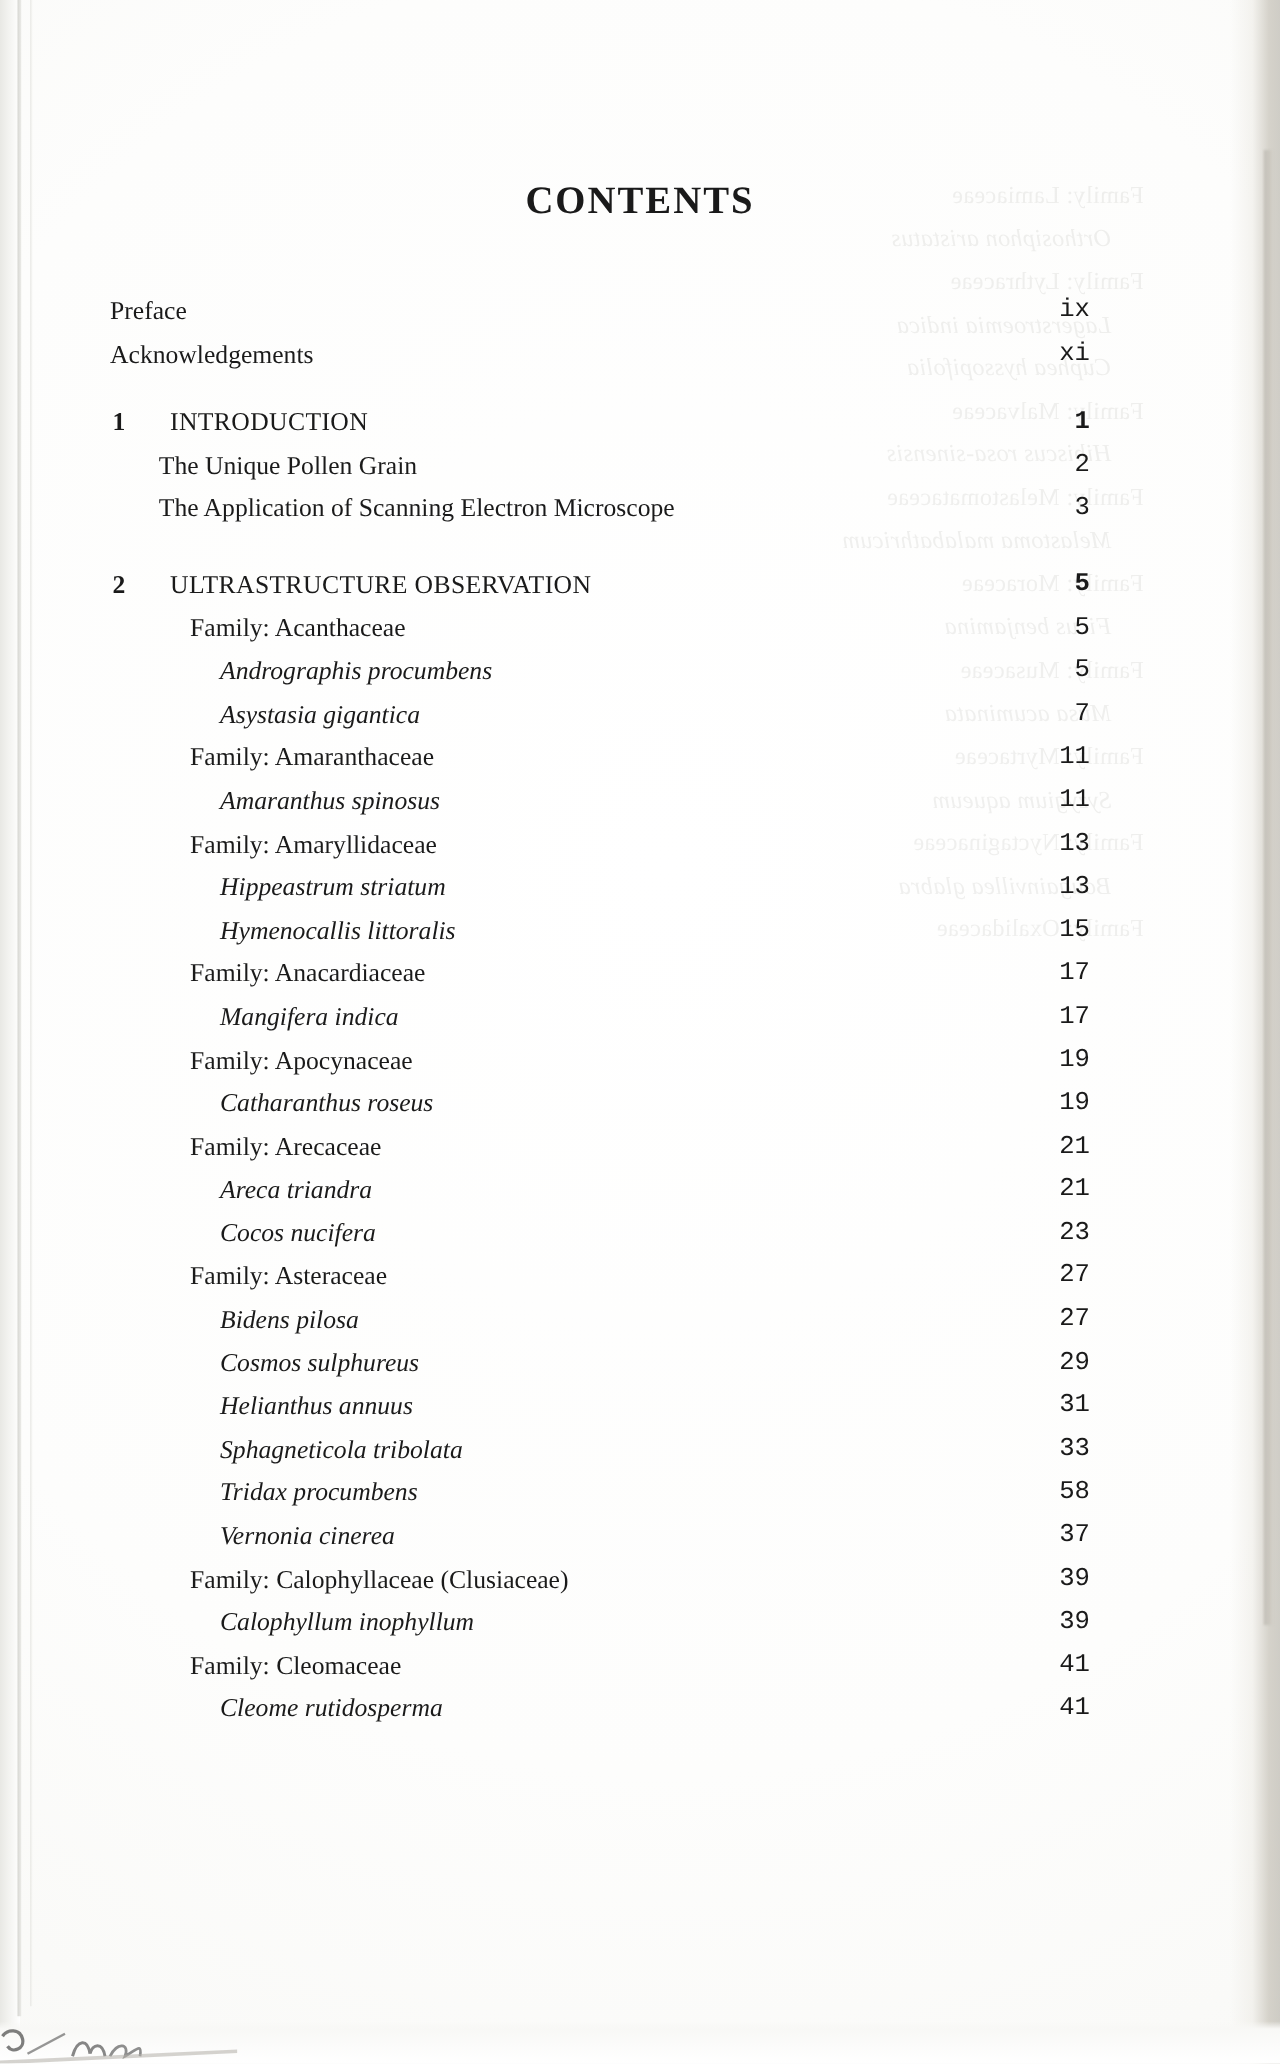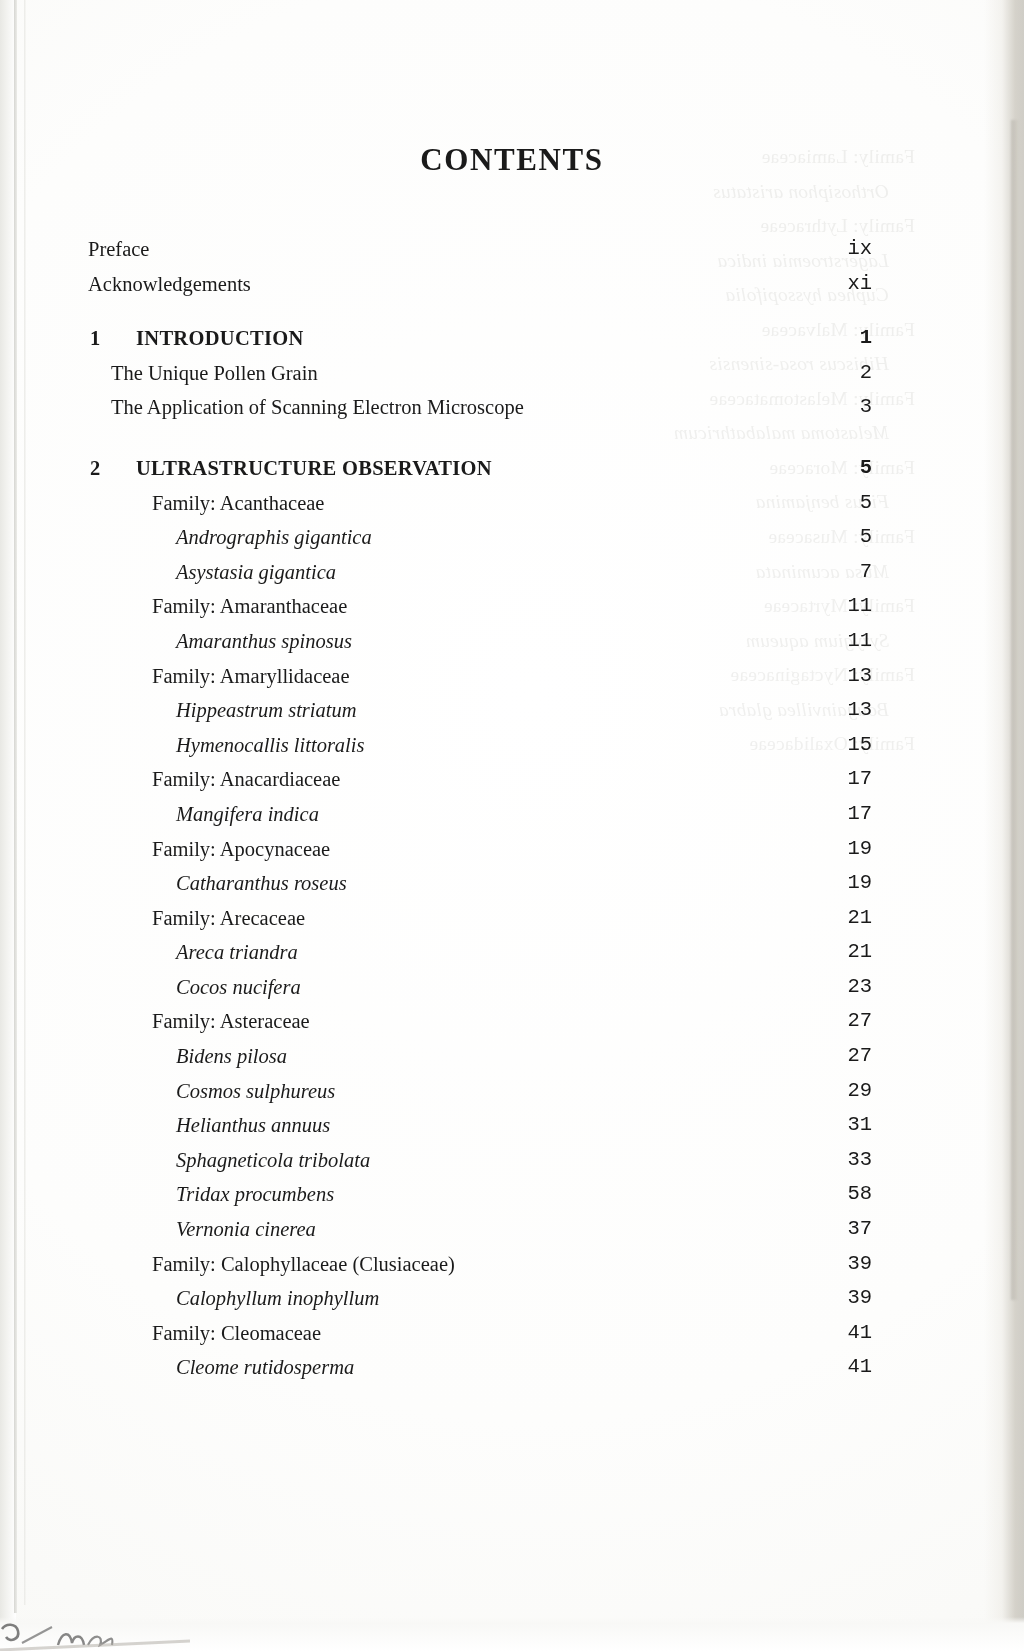--- a/index.html
+++ b/index.html
@@ -151,24 +151,24 @@
   .lvl-front .label { margin-left: 0px; }
   .lvl-chapnum {
     position: absolute;
     left: 2px;
     top: 0;
     font-weight: bold;
     font-size: 20.5px;
   }
   .lvl-chap .label {
     margin-left: 48px;
-    font-weight: bold;
+    font-weight: normal;
     letter-spacing: .3px;
   }
-  .lvl-sec .label { margin-left: 23px; }
+  .lvl-sec .label { margin-left: 39px; }
   .lvl-fam .label { margin-left: 64px; }
   .lvl-sp  .label { margin-left: 88px; font-style: italic; }
 
   .row.bold .pg { font-weight: bold; }
 
   .spacer-sm { height: 20px; }
   .spacer-md { height: 26px; }
 
 </style>
 </head>
@@ -207,21 +207,21 @@
 
     <div class="row lvl-front"><span class="label">Preface</span><span class="pg">ix</span></div>
         <div class="row lvl-front"><span class="label">Acknowledgements</span><span class="pg">xi</span></div>
         <div class="spacer-sm"></div>
         <div class="row lvl-chap bold"><span class="lvl-chapnum">1</span><span class="label">INTRODUCTION</span><span class="pg">1</span></div>
         <div class="row lvl-sec"><span class="label">The Unique Pollen Grain</span><span class="pg">2</span></div>
         <div class="row lvl-sec"><span class="label">The Application of Scanning Electron Microscope</span><span class="pg">3</span></div>
         <div class="spacer-md"></div>
         <div class="row lvl-chap bold"><span class="lvl-chapnum">2</span><span class="label">ULTRASTRUCTURE OBSERVATION</span><span class="pg">5</span></div>
         <div class="row lvl-fam"><span class="label">Family: Acanthaceae</span><span class="pg">5</span></div>
-        <div class="row lvl-sp"><span class="label">Andrographis gigantica</span><span class="pg">5</span></div>
+        <div class="row lvl-sp"><span class="label">Andrographis procumbens</span><span class="pg">5</span></div>
         <div class="row lvl-sp"><span class="label">Asystasia gigantica</span><span class="pg">7</span></div>
         <div class="row lvl-fam"><span class="label">Family: Amaranthaceae</span><span class="pg">11</span></div>
         <div class="row lvl-sp"><span class="label">Amaranthus spinosus</span><span class="pg">11</span></div>
         <div class="row lvl-fam"><span class="label">Family: Amaryllidaceae</span><span class="pg">13</span></div>
         <div class="row lvl-sp"><span class="label">Hippeastrum striatum</span><span class="pg">13</span></div>
         <div class="row lvl-sp"><span class="label">Hymenocallis littoralis</span><span class="pg">15</span></div>
         <div class="row lvl-fam"><span class="label">Family: Anacardiaceae</span><span class="pg">17</span></div>
         <div class="row lvl-sp"><span class="label">Mangifera indica</span><span class="pg">17</span></div>
         <div class="row lvl-fam"><span class="label">Family: Apocynaceae</span><span class="pg">19</span></div>
         <div class="row lvl-sp"><span class="label">Catharanthus roseus</span><span class="pg">19</span></div>

